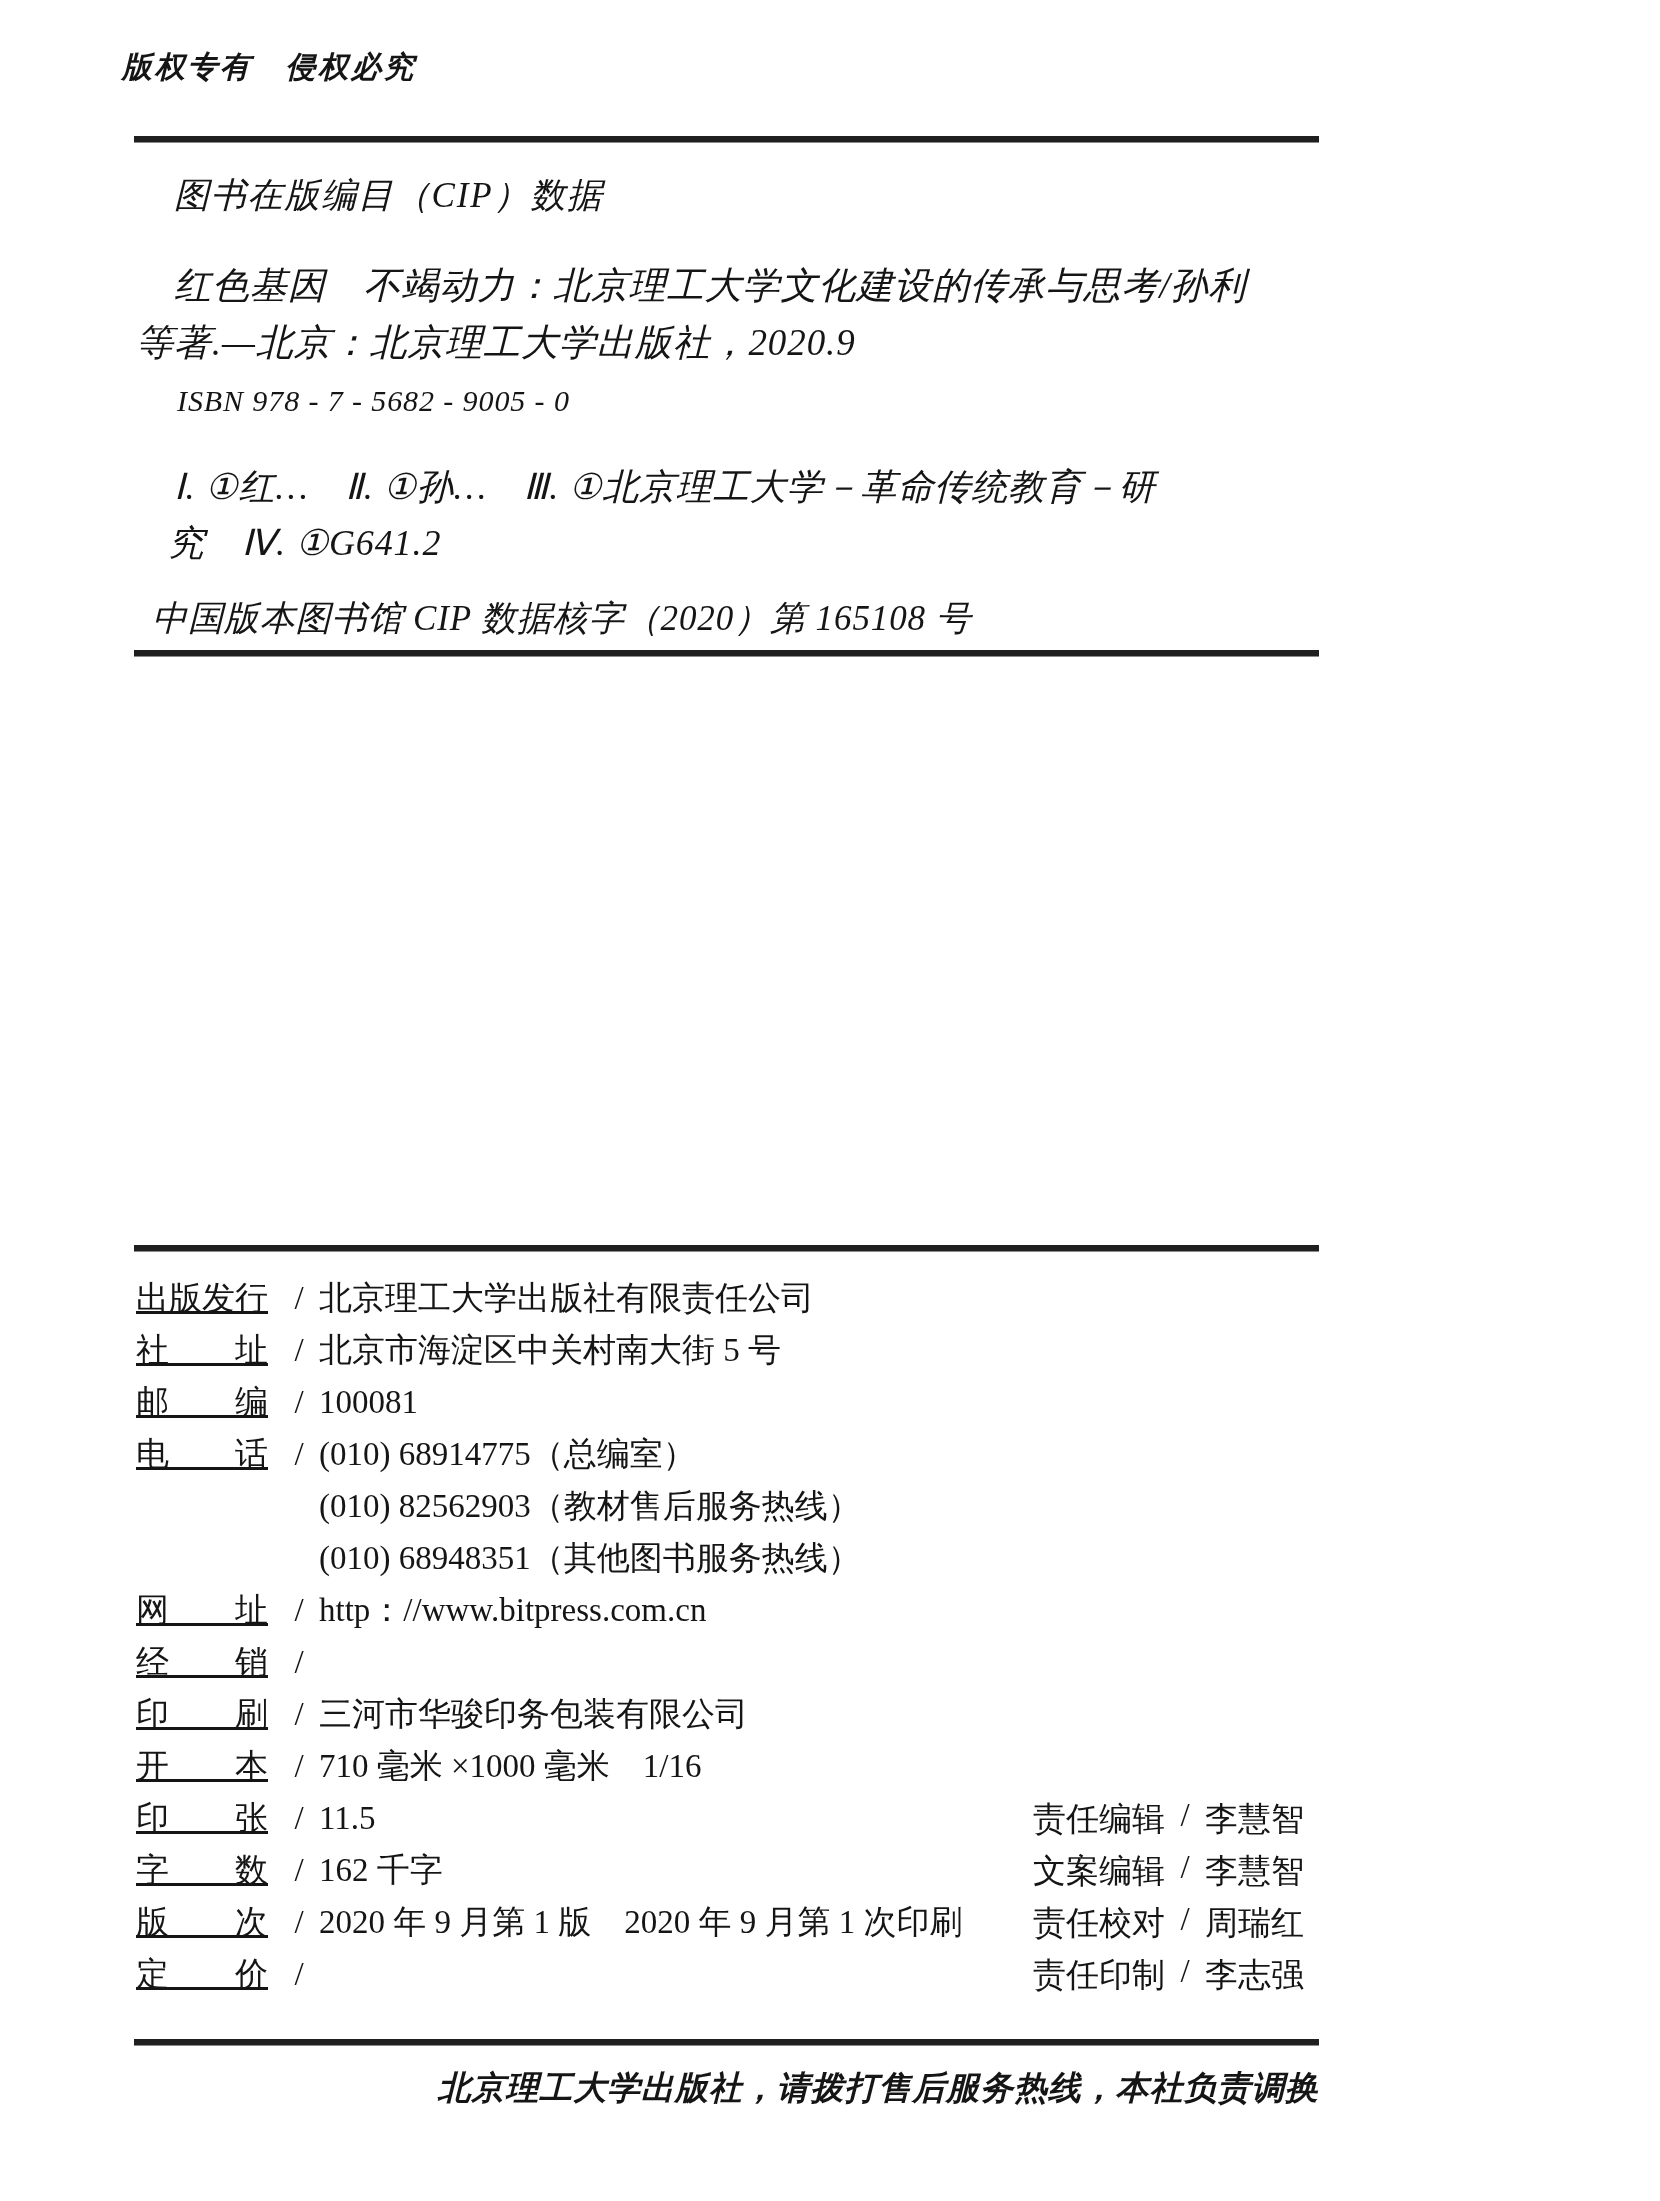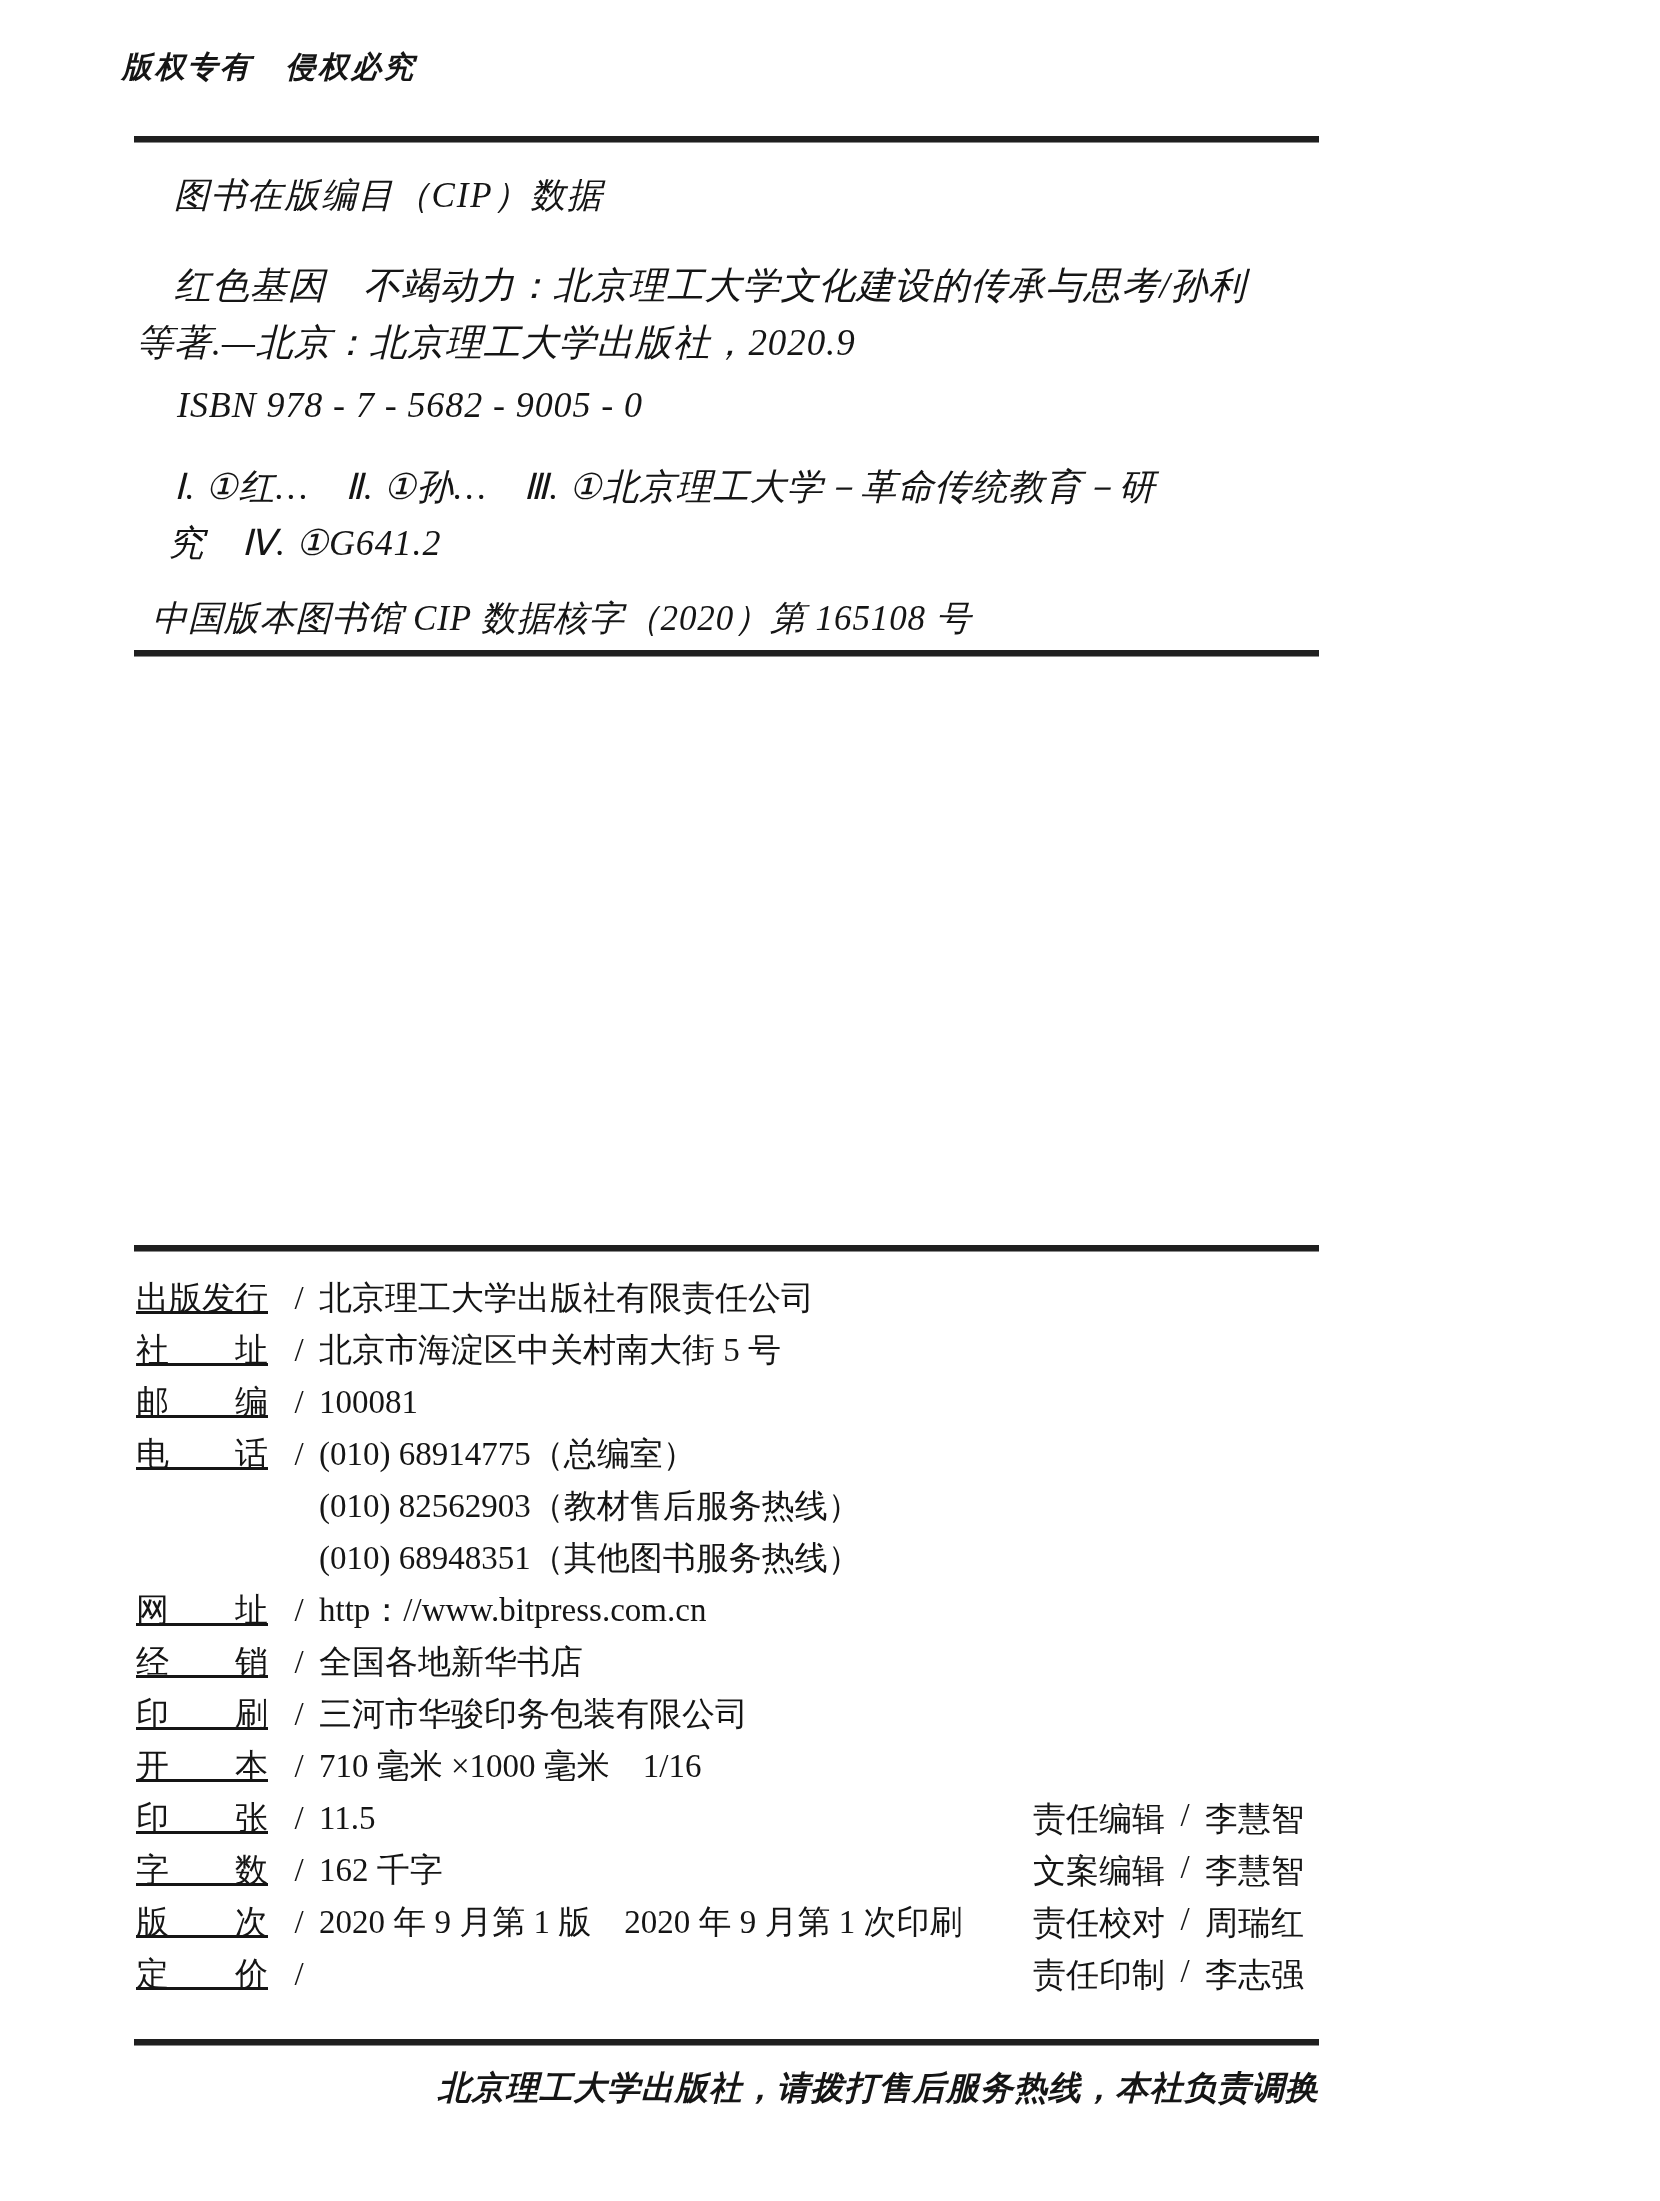--- a/index.html
+++ b/index.html
@@ -36,21 +36,21 @@
   .rule-pub    { top: 1245px; }
   .rule-footer { top: 2039px; }
 
   .cip-heading {
     top: 172px; left: 174px;
     font-size: 35px;
     letter-spacing: 1.8px;
   }
   .cip-line1 { top: 261px; left: 174px; font-size: 37px; letter-spacing: 0.9px; }
   .cip-line2 { top: 318px; left: 136px; font-size: 37px; letter-spacing: 0.9px; }
-  .cip-isbn  { top: 384px; left: 177px; font-size: 36px; letter-spacing: 0.9px; }
+  .cip-isbn  { top: 384px; left: 177px; font-size: 30px; letter-spacing: 0.9px; }
   .cip-class1{ top: 463px; left: 174px; font-size: 36px; letter-spacing: 0.9px; }
   .cip-class2{ top: 519px; left: 136px; font-size: 36px; letter-spacing: 0.9px; margin-left: 32px; }
   .cip-record{ top: 595px; left: 152px; font-size: 35px; letter-spacing: 0.9px; }
 
   .pub-block {
     position: absolute;
     top: 1272px;
     left: 136px;
     width: 1185px;
     font-size: 33px;
@@ -139,21 +139,21 @@
     <div class="pub-row">
       <span class="lbl"></span><span class="sep"></span><span class="val">(010) 82562903（教材售后服务热线）</span>
     </div>
     <div class="pub-row">
       <span class="lbl"></span><span class="sep"></span><span class="val">(010) 68948351（其他图书服务热线）</span>
     </div>
     <div class="pub-row">
       <span class="lbl">网　　址</span><span class="sep">/</span><span class="val">http：//www.bitpress.com.cn</span>
     </div>
     <div class="pub-row">
-      <span class="lbl">经　　销</span><span class="sep">/</span><span class="val">全国各地新华书店</span>
+      <span class="lbl">经　　销</span><span class="sep">/</span>
     </div>
     <div class="pub-row">
       <span class="lbl">印　　刷</span><span class="sep">/</span><span class="val">三河市华骏印务包装有限公司</span>
     </div>
     <div class="pub-row">
       <span class="lbl">开　　本</span><span class="sep">/</span><span class="val">710 毫米 ×1000 毫米　1/16</span>
     </div>
     <div class="pub-row">
       <span class="lbl">印　　张</span><span class="sep">/</span><span class="val">11.5</span>
     </div>

